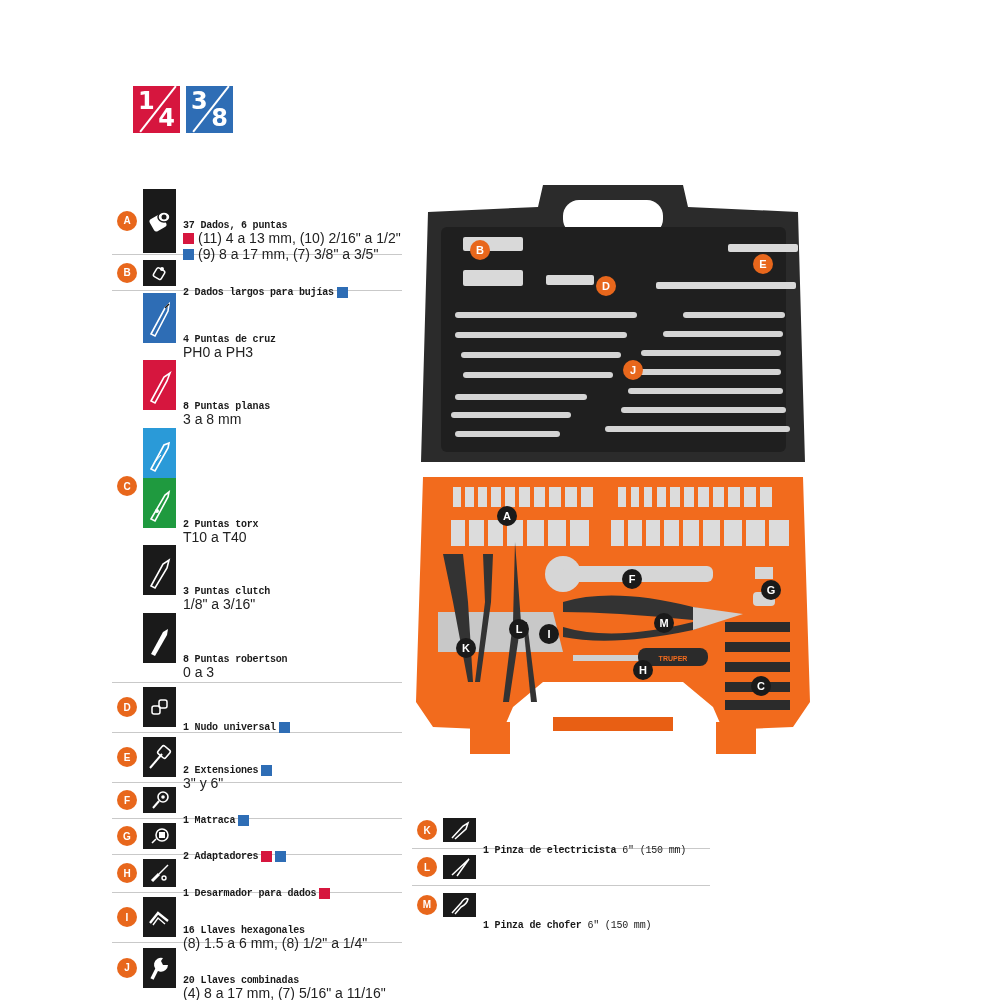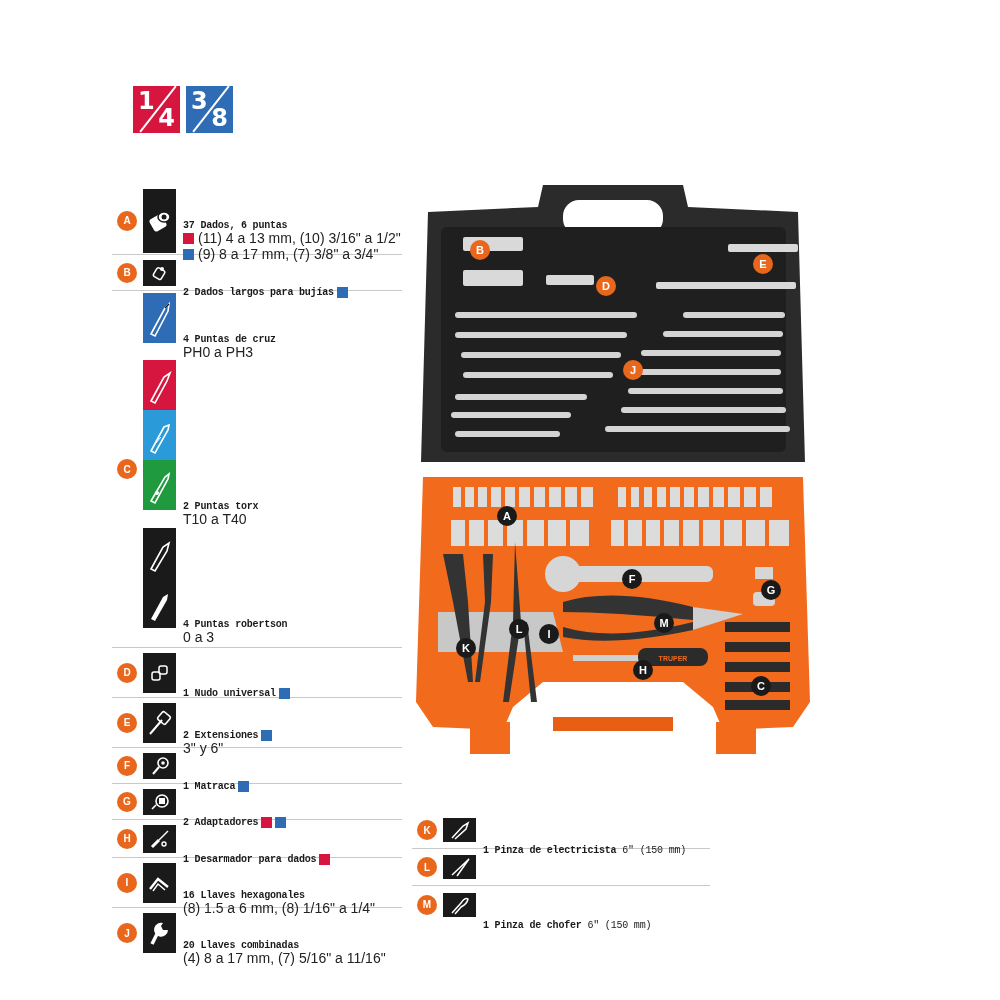--- a/index.html
+++ b/index.html
@@ -71,25 +71,25 @@
       <svg width="26" height="26" viewBox="0 0 26 26">
           <rect x="4" y="8" width="14" height="14" rx="3" fill="#fff" transform="rotate(-30 11 15)"></rect>
           <ellipse cx="17" cy="9" rx="6" ry="5" fill="#fff" stroke="#1a1a1a" stroke-width="1.5"></ellipse>
           <circle cx="17" cy="9" r="2.5" fill="#1a1a1a"></circle>
         </svg>
     </div>
     <div class="text">
       <div class="title">37 Dados, 6 puntas</div>
       <div class="sub">
           <span class="sq red"></span>
-          <span>(11) 4 a 13 mm, (10) 3/16" a 1/2"</span>
+          <span>(11) 4 a 13 mm, (10) 2/16" a 1/2"</span>
         </div>
       <div class="sub">
           <span class="sq blue"></span>
-          <span>(9) 8 a 17 mm, (7) 3/8" a 3/4"</span>
+          <span>(9) 8 a 17 mm, (7) 3/8" a 3/5"</span>
         </div>
     </div>
   </div>
 
   <div class="row" style="height:36px">
     <span class="letter">B</span>
     <div class="icon-box" style="height:26px;background:#1a1a1a">
       <svg width="18" height="18" viewBox="0 0 18 18">
           <rect x="4" y="5" width="9" height="10" rx="2" fill="none" stroke="#fff" stroke-width="1.5" transform="rotate(30 9 9)"></rect>
           <circle cx="11" cy="5" r="2" fill="#fff"></circle>
@@ -114,20 +114,24 @@
             <div class="title">4 Puntas de cruz</div>
             <div class="sub">PH0 a PH3</div>
           </div>
       </div>
       <div class="bit-row">
         <div class="icon-box" style="background:#d6163e">
             <svg width="26" height="40" viewBox="0 0 26 40">
               <path d="M4 36 L17 12 L23 8 L20 16 L8 38 Z" fill="none" stroke="#fff" stroke-width="1.6"></path>
             </svg>
           </div>
+        <div class="text">
+            <div class="title">8 Puntas planas</div>
+            <div class="sub">3 a 8 mm</div>
+          </div>
       </div>
       <div class="bit-row">
         <div class="icon-box" style="background:#2a9ad8">
             <svg width="26" height="40" viewBox="0 0 26 40">
               <path d="M4 36 L17 12 L22 10 L21 15 L8 38 Z" fill="none" stroke="#fff" stroke-width="1.6"></path>
               <line x1="7" y1="30" x2="14" y2="22" stroke="#fff"></line>
             </svg>
           </div>
       </div>
       <div class="bit-row">
@@ -141,29 +145,33 @@
             <div class="title">2 Puntas torx</div>
             <div class="sub">T10 a T40</div>
           </div>
       </div>
       <div class="bit-row">
         <div class="icon-box" style="background:#1a1a1a">
             <svg width="26" height="40" viewBox="0 0 26 40">
               <path d="M4 36 L16 14 L22 10 L20 18 L8 38 Z" fill="none" stroke="#fff" stroke-width="1.6"></path>
             </svg>
           </div>
+        <div class="text">
+            <div class="title">3 Puntas clutch</div>
+            <div class="sub">1/8" a 3/16"</div>
+          </div>
       </div>
       <div class="bit-row">
         <div class="icon-box" style="background:#1a1a1a">
             <svg width="26" height="40" viewBox="0 0 26 40">
               <path d="M4 36 L16 14 L21 11 L20 17 L8 38 Z" fill="#fff"></path>
             </svg>
           </div>
         <div class="text">
-            <div class="title">4 Puntas robertson</div>
+            <div class="title">8 Puntas robertson</div>
             <div class="sub">0 a 3</div>
           </div>
       </div>
     </div>
   </div>
 
   <div class="row" style="height:50px">
     <span class="letter">D</span>
     <div class="icon-box" style="height:40px;background:#1a1a1a">
         <svg width="22" height="22" viewBox="0 0 22 22">
@@ -235,21 +243,21 @@
   <div class="row" style="height:50px">
     <span class="letter">I</span>
     <div class="icon-box" style="height:40px;background:#1a1a1a">
         <svg width="24" height="20" viewBox="0 0 24 20">
           <path d="M2 16 L10 6 L20 14" fill="none" stroke="#fff" stroke-width="2.4"></path>
           <path d="M5 18 L10 11 L17 17" fill="none" stroke="#fff" stroke-width="1.4"></path>
         </svg>
       </div>
     <div class="text">
         <div class="title">16 Llaves hexagonales</div>
-        <div class="sub">(8) 1.5 a 6 mm, (8) 1/16" a 1/4"</div>
+        <div class="sub">(8) 1.5 a 6 mm, (8) 1/2" a 1/4"</div>
       </div>
   </div>
 
   <div class="row no-border" style="height:50px">
     <span class="letter">J</span>
     <div class="icon-box" style="height:40px;background:#1a1a1a">
         <svg width="22" height="26" viewBox="0 0 22 26">
           <path d="M14 3 A7 7 0 1 0 19 10 L14 10 L12 6 Z" fill="#fff"></path>
           <path d="M8 14 L3 24" stroke="#fff" stroke-width="3.5"></path>
         </svg>

